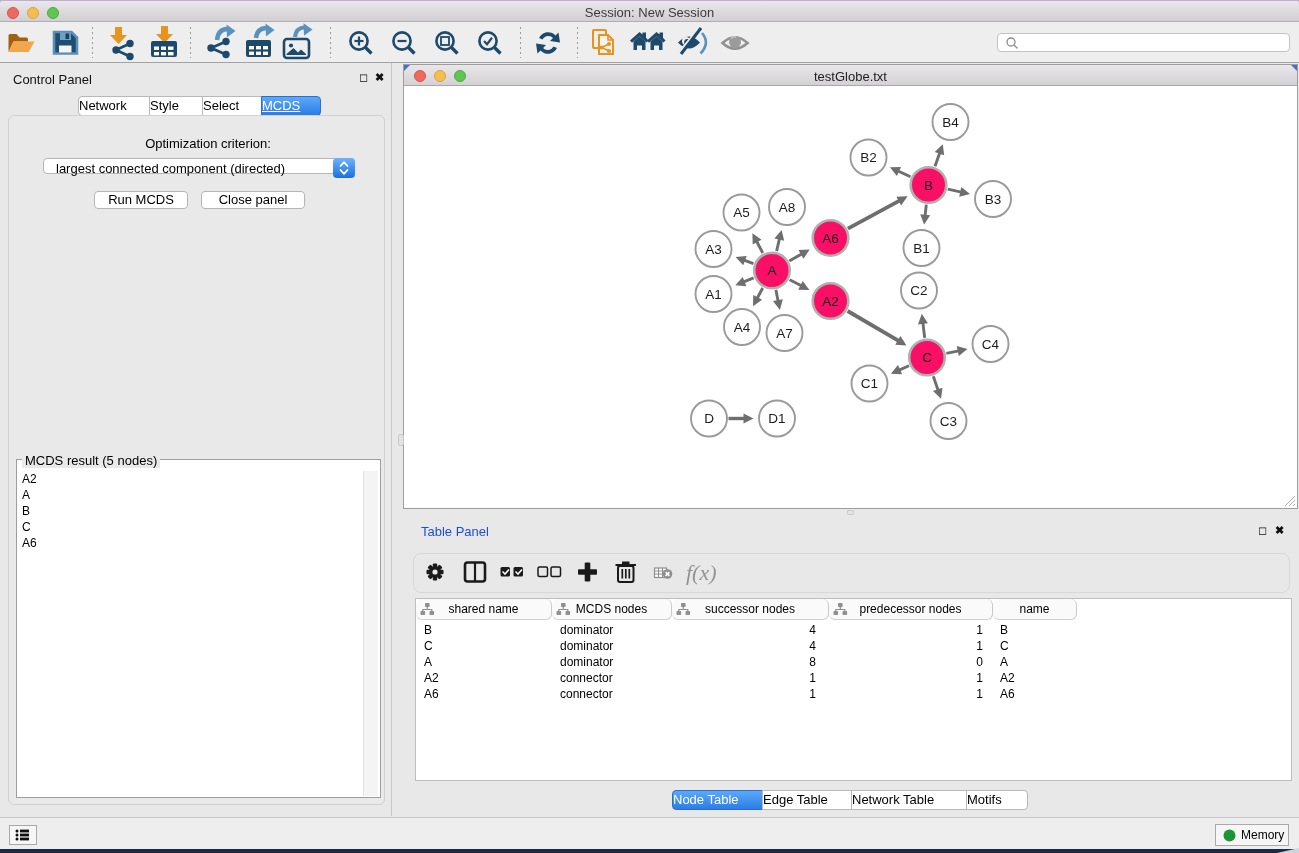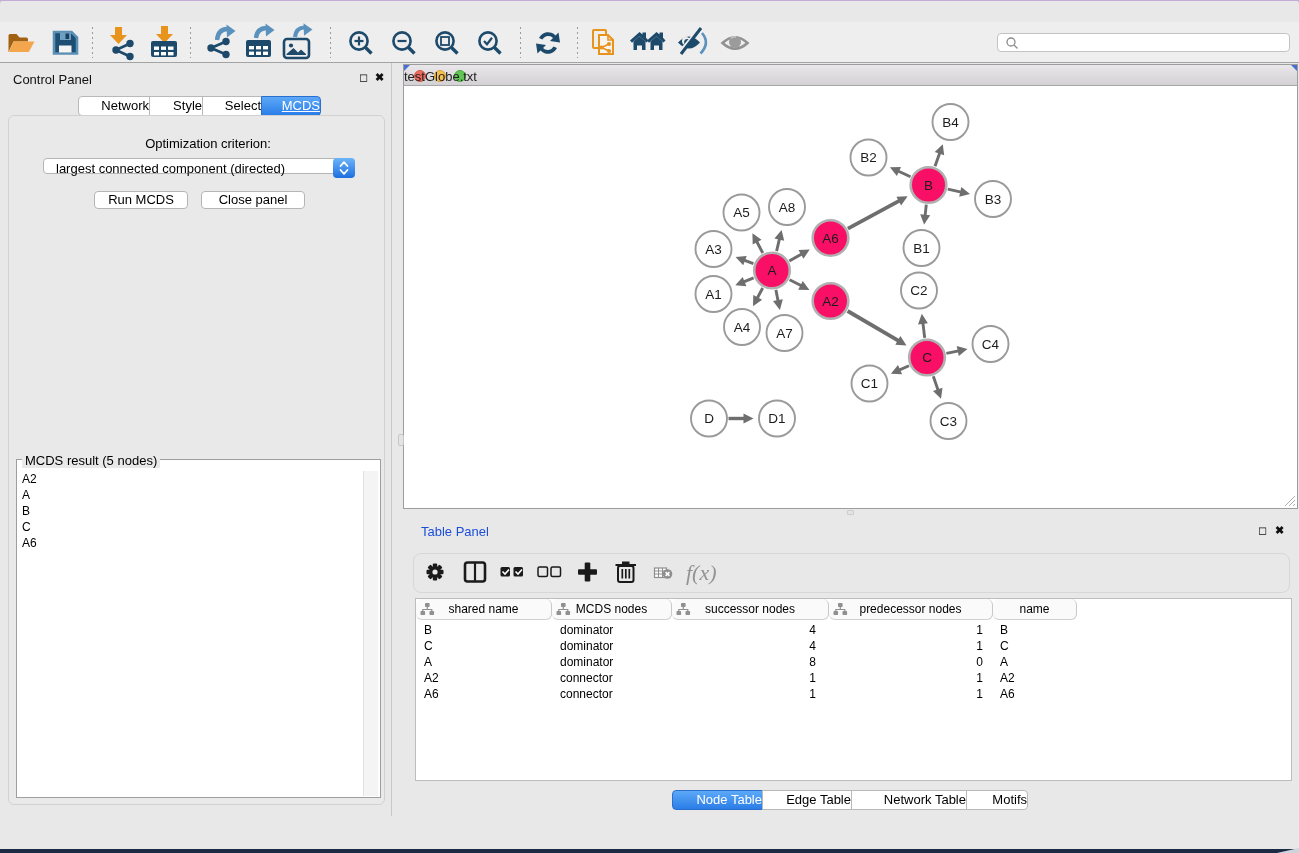--- a/index.html
+++ b/index.html
@@ -20,41 +20,41 @@
   .tsep { position:absolute; top:5px; height:31px; width:1px;
     background-image:linear-gradient(#9a9a9a 2px, transparent 2px); background-size:1px 5px; }
   #searchbox { position:absolute; left:997px; top:11px; width:293px; height:19px; background:#fff; border:1px solid #c3c3c3; border-radius:4px; }
 
   
   #cpanel { position:absolute; left:0; top:63px; width:392px; height:753px; background:#e9e8e9; border-right:1px solid #c8c8c8; }
   #cp-title { position:absolute; left:13px; top:72px; font-size:13px; color:#111; }
   .winbtn { position:absolute; font-size:11px; color:#111; }
   .tabrow { position:absolute; height:20px; }
   .tab { position:absolute; top:0; height:20px; background:#fff; border:1px solid #b9b9b9; color:#000;
-    font-size:13px; text-align:right; line-height:18px; }
+    font-size:13px; text-align:left; line-height:18px; }
   .tab.sel { background:linear-gradient(#5da9f7,#2a7de8); color:#fff; border-color:#2a6fd0; }
   #cp-inner { position:absolute; left:8px; top:115px; width:377px; height:690px; background:#eae9ea; border:1px solid #d2d0d1; border-radius:6px; }
   #optlabel { position:absolute; left:0; top:136px; width:392px; text-align:center; font-size:13px; color:#000;padding-left:24px; }
   #dropdown { position:absolute; left:43px; top:158px; width:312px; height:16px; background:#fff; border:1px solid #b5b5b5; border-radius:4px; }
   #dropdown .txt { position:absolute; left:12px; top:2px; font-size:13px; color:#000; }
   #dropdown .btn { position:absolute; right:-1px; top:-1px; width:22px; height:20px; border-radius:4px;
     background:linear-gradient(#6cb4f9,#1d6fe0); }
   .pushbtn { position:absolute; height:18px; background:#fff; border:1px solid #b5b5b5; border-radius:4px;
     font-size:13px; color:#000; text-align:center; line-height:16px; }
   #groupbox { position:absolute; left:16px; top:459px; width:365px; height:339px; border:1px solid #9f9e9f; background:#fff; }
   #grouplabel { position:absolute; left:22px; top:453px; background:#eae9ea; padding:0 3px; font-size:13px; color:#000; }
   #mlist { position:absolute; left:18px; top:471px; width:361px; height:325px; background:#fff; font-size:12px; color:#000; }
   #mlist div { padding-left:4px; height:16px; line-height:16px; }
   #mscroll { position:absolute; left:363px; top:471px; width:15px; height:325px; background:#f4f4f4; border-left:1px solid #e2e2e2; }
 
   
   #netwin { position:absolute; left:403px; top:64px; width:895px; height:445px; background:#fff; border:1px solid #9d9d9d; }
   #nettitle { position:absolute; left:0; top:0; width:893px; height:21px;
     background:linear-gradient(#e9e7e9,#d4d1d4); border-bottom:1px solid #a8a8a8; }
-  #nettext { position:absolute; top:4px; left:0; width:893px; text-align:left; font-size:13px; color:#222; }
+  #nettext { position:absolute; top:4px; left:0; width:893px; text-align:center; font-size:13px; color:#222; }
 
   
   #tpanel { position:absolute; left:403px; top:515px; width:896px; height:301px; background:#e9e8e9; }
   #tp-title { position:absolute; left:18px; top:9px; font-size:13px; color:#1d4ed8; }
   #tp-toolbar { position:absolute; left:10px; top:38px; width:877px; height:40px; background:#e9e8e9;
     border:1px solid #d8d6d7; border-radius:8px; }
   #ttable { position:absolute; left:12px; top:83px; width:877px; height:183px; background:#fff; border:1px solid #bdbdbd; }
   .thead { position:absolute; left:0; top:0; height:21px; background:#fafafa; border-bottom:1px solid #d0d0d0;
     font-size:12px; color:#000; text-align:center; line-height:21px; }
   .thsep { border-right:1px solid #c9c9c9;border-radius:6px; }
@@ -62,20 +62,26 @@
 
   
   #statusbar { position:absolute; left:0; top:817px; width:1299px; height:32px; background:#efeeef; border-top:1px solid #c4c4c4; }
   #memorybtn { position:absolute; left:1215px; top:6px; width:74px; height:22px; background:#f6f6f6; border:1px solid #a9a9a9; font-size:12px; color:#000; }
   #listbtn { position:absolute; left:9px; top:7px; width:28px; height:20px; background:#f6f6f6; border:1px solid #a9a9a9; }
 </style>
 </head>
 <body>
 <div id="topline" style="position:absolute;left:0;top:0;width:1299px;height:1px;background:#c3abd8;z-index:99;"></div>
 <div id="app">
+  <div id="titlebar">
+    <div class="tl" style="left:7px;background:#ee6a5f;border:1px solid #d55549;"></div>
+    <div class="tl" style="left:27px;background:#f5bf4f;border:1px solid #deA03e;"></div>
+    <div class="tl" style="left:47px;background:#61c555;border:1px solid #4aab40;"></div>
+    <div id="titletext">Session: New Session</div>
+  </div>
   <div id="toolbar">
     <div id="TICONS">
 <svg width="770" height="41" viewBox="0 0 770 41" style="position:absolute;left:0;top:0;">
 
 <path d="M8.5 30 v-16.5 q0 -1.5 1.5 -1.5 h6.5 l3 3.5 h6.8 q1.7 0 1.7 1.7 v2.3 h-14.5 Z" fill="#a26011"></path>
 <path d="M8.5 30 l5.2 -10.5 h20.8 l-5.7 10.5 Z" fill="#f3a64b"></path>
 
 <path d="M54 10 h17.5 l5.5 5.5 v16 h-23 Z" fill="#1d4e74" stroke="#5b8fb4" stroke-width="2.6"></path>
 <rect x="60" y="10.5" width="11" height="7.5" fill="#6fa0c0"></rect>
 <rect x="65.5" y="11.5" width="3.6" height="5.5" fill="#173f5f"></rect>
@@ -426,17 +432,35 @@
 </div>
       </div>
     <div class="tabrow" style="left:269px;top:275px;">
       <div class="tab sel" style="left:0;width:91px;border-radius:4px 0 0 4px;">Node Table</div>
       <div class="tab" style="left:90px;width:90px;">Edge Table</div>
       <div class="tab" style="left:179px;width:116px;">Network Table</div>
       <div class="tab" style="left:294px;width:62px;border-radius:0 4px 4px 0;">Motifs</div>
     </div>
   </div>
 
+  <div id="statusbar">
+    <div id="listbtn">
+      <svg width="26" height="18" viewBox="0 0 26 18">
+        <circle cx="7" cy="5" r="1.5" fill="#111"></circle>
+          <rect x="10" y="3.6" width="9" height="2.8" fill="#111"></rect>
+        <circle cx="7" cy="9" r="1.5" fill="#111"></circle>
+          <rect x="10" y="7.6" width="9" height="2.8" fill="#111"></rect>
+        <circle cx="7" cy="13" r="1.5" fill="#111"></circle>
+          <rect x="10" y="11.6" width="9" height="2.8" fill="#111"></rect>
+      </svg>
+    </div>
+    <div id="memorybtn">
+      <svg width="13" height="13" style="position:absolute;left:7px;top:4px;">
+          <circle cx="6.5" cy="6.5" r="6" fill="#1d9537"></circle>
+        </svg>
+      <span style="position:absolute;left:25px;top:3px;">Memory</span>
+    </div>
+  </div>
 </div>
 <div id="deskBottom"></div>
 <svg width="22" height="5" style="position:absolute;left:1277px;top:848px;">
     <polygon points="22,0 22,5 0,5" fill="#cfd4dc"></polygon>
   </svg>
 
 </body></html>

